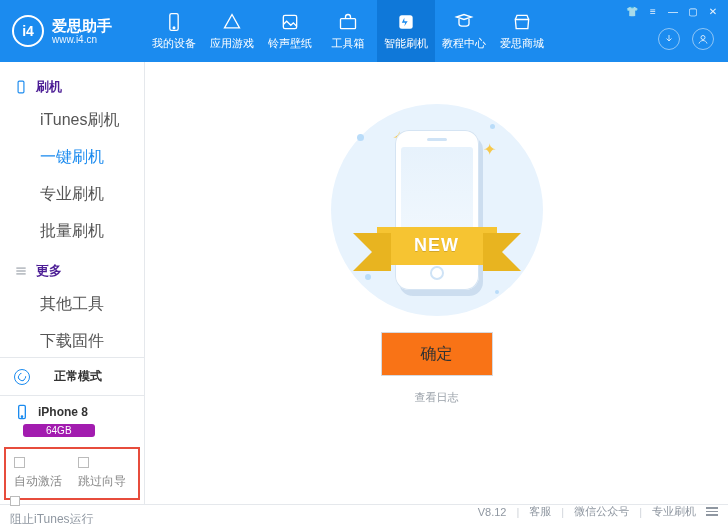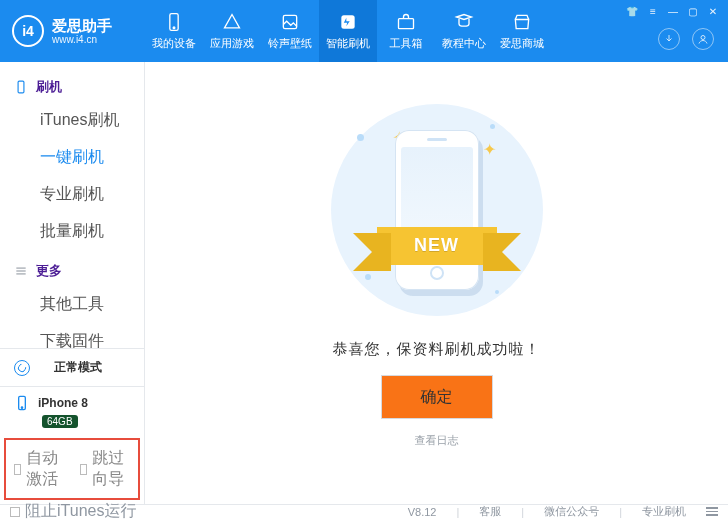--- a/index.html
+++ b/index.html
@@ -34,24 +34,24 @@
   .sb-item.active { color:#1b8bef; }
 
   .sb-bottom-sep { height:1px; background:#e5e8ec; margin: 0; }
   .sb-mode { display:flex; align-items:center; gap:24px; padding: 10px 14px; border-bottom:1px solid #e5e8ec; }
   .sb-mode .micon { width:16px;height:16px; border:1.5px solid #1b8bef; border-radius:50%; position:relative; }
   .sb-mode .micon::after{ content:""; position:absolute; inset:3px; border:1.5px solid #1b8bef; border-radius:50%; border-top-color:transparent; transform:rotate(35deg);}
   .sb-device { padding: 8px 14px 10px; }
   .sb-device-row { display:flex; align-items:center; gap:8px; }
   .sb-device-row .dicon { width:16px;height:16px; color:#1b8bef; }
   .sb-device-name { font-weight:bold; color:#333; font-size:12px; }
-  .sb-device-badge { display:inline-block; margin-top:4px; margin-left:28px; background:#14532d; color:#fff; font-size:10px; border-radius:3px; padding:1px 5px; }
+  .sb-device-badge { display:inline-block; margin-top:4px; margin-left:9px; background:#a21caf; color:#fff; font-size:10px; border-radius:3px; padding:1px 23px; }
 
   .sb-footer { padding: 8px 8px; border: 2px solid #e74c3c; margin: 0 4px 4px; display:flex; gap:16px; align-items:center; }
-  .chk { display:flex; align-items:center; gap:5px; color:#888; font-size:16px; cursor:pointer;}
+  .chk { display:flex; align-items:flex-start; gap:5px; color:#888; font-size:12px; cursor:pointer;flex-direction:column;}
   .chk .box { width:11px; height:11px; border:1px solid #bbb; background:#fff; }
 
   .main { flex:1; display:flex; flex-direction:column; }
   .main-inner { flex:1; overflow:hidden; display:flex; flex-direction:column; align-items:center; background:#fff; }
 
   
   .illus-wrap { margin-top: 42px; width: 212px; height: 212px; border-radius:50%; background:#e8f3fd; position:relative; display:flex; align-items:center; justify-content:center; }
   .illus-wrap .dot { position:absolute; border-radius:50%; background:#b9dcf9; }
   .d1{width:7px;height:7px;top:30px;left:26px;} .d2{width:5px;height:5px;top:20px;right:48px;}
   .d3{width:6px;height:6px;bottom:36px;left:34px;} .d4{width:4px;height:4px;bottom:22px;right:44px;}
@@ -71,21 +71,21 @@
   .ribbon-body::after{ right:-24px; border-right-color:transparent; }
 
   .msg { margin-top: 24px; font-size: 15px; color:#333; letter-spacing: 1px; }
   .ok-btn { margin-top: 16px; width: 112px; height: 44px; border:1px solid #d6d9de; background:#f97316; font-size:16px; cursor:pointer; color:#333; }
   .log-link { margin-top: 14px; font-size:11px; color:#9aa1a9; cursor:pointer; }
 
   
   .statusbar { height: 14px; border-top:1px solid #e5e8ec; display:flex; align-items:center; font-size:11px; color:#8f97a1; padding: 0 10px; gap:8px; }
   .statusbar .sb-left { display:flex; align-items:center; gap:6px; flex:1; }
   .statusbar .sb-left .box { width:10px;height:10px;border:1px solid #bbb; }
-  .statusbar .sb-right { display:flex; align-items:center; gap:20px; }
+  .statusbar .sb-right { display:flex; align-items:center; gap:10px; }
   .statusbar .sep { color:#d0d4da; }
   .hamb { width:12px; display:flex; flex-direction:column; gap:2px; cursor:pointer; }
   .hamb span{ height:1.5px; background:#8f97a1; }
 
   svg { display:block; }
 </style>
 </head>
 <body>
 
 <div class="header">
@@ -119,37 +119,37 @@
     </div>
     <div class="tab">
       <span class="ticon">
           <svg viewBox="0 0 24 24" fill="none" stroke="#fff" stroke-width="1.6">
             <rect x="4" y="4" width="16" height="16" rx="2"></rect>
             <path d="M4 15l4-4 5 5 3-3 4 4"></path>
           </svg>
         </span>
       <span>铃声壁纸</span>
     </div>
+    <div class="tab">
+      <span class="ticon">
+          <svg viewBox="0 0 24 24" fill="none" stroke="#fff" stroke-width="1.6">
+            <rect x="3" y="8" width="18" height="12" rx="1"></rect>
+            <path d="M9 8V6a3 3 0 016 0v2"></path>
+          </svg>
+        </span>
+      <span>工具箱</span>
+    </div>
     <div class="tab active">
       <span class="ticon">
           <svg viewBox="0 0 24 24" fill="#fff">
             <rect x="4" y="4" width="16" height="16" rx="3"></rect>
             <path d="M10 7l-3 6h4l-1 4 4-6h-4z" fill="#1b8bef"></path>
           </svg>
         </span>
       <span>智能刷机</span>
-    </div>
-    <div class="tab">
-      <span class="ticon">
-          <svg viewBox="0 0 24 24" fill="none" stroke="#fff" stroke-width="1.6">
-            <rect x="3" y="8" width="18" height="12" rx="1"></rect>
-            <path d="M9 8V6a3 3 0 016 0v2"></path>
-          </svg>
-        </span>
-      <span>工具箱</span>
     </div>
     <div class="tab">
       <span class="ticon">
           <svg viewBox="0 0 24 24" fill="none" stroke="#fff" stroke-width="1.6">
             <path d="M3 6l9-3 9 3-9 3z"></path>
             <path d="M6 8v6c0 2 3 3 6 3s6-1 6-3V8"></path>
           </svg>
         </span>
       <span>教程中心</span>
     </div>
@@ -265,21 +265,20 @@
             <div class="screen"></div>
             <div class="homebtn"></div>
         </div>
         <div class="ribbon">
           <div class="ribbon-body">
               <span>NEW</span>
             </div>
         </div>
       </div>
 
-      <div class="msg">恭喜您，保资料刷机成功啦！</div>
       <button class="ok-btn">确定</button>
       <div class="log-link">查看日志</div>
     </div>
   </div>
 </div>
 
 <div class="statusbar">
   <div class="sb-left">
     <label class="chk" style="color:#8f97a1;">
       <span class="box"></span>

